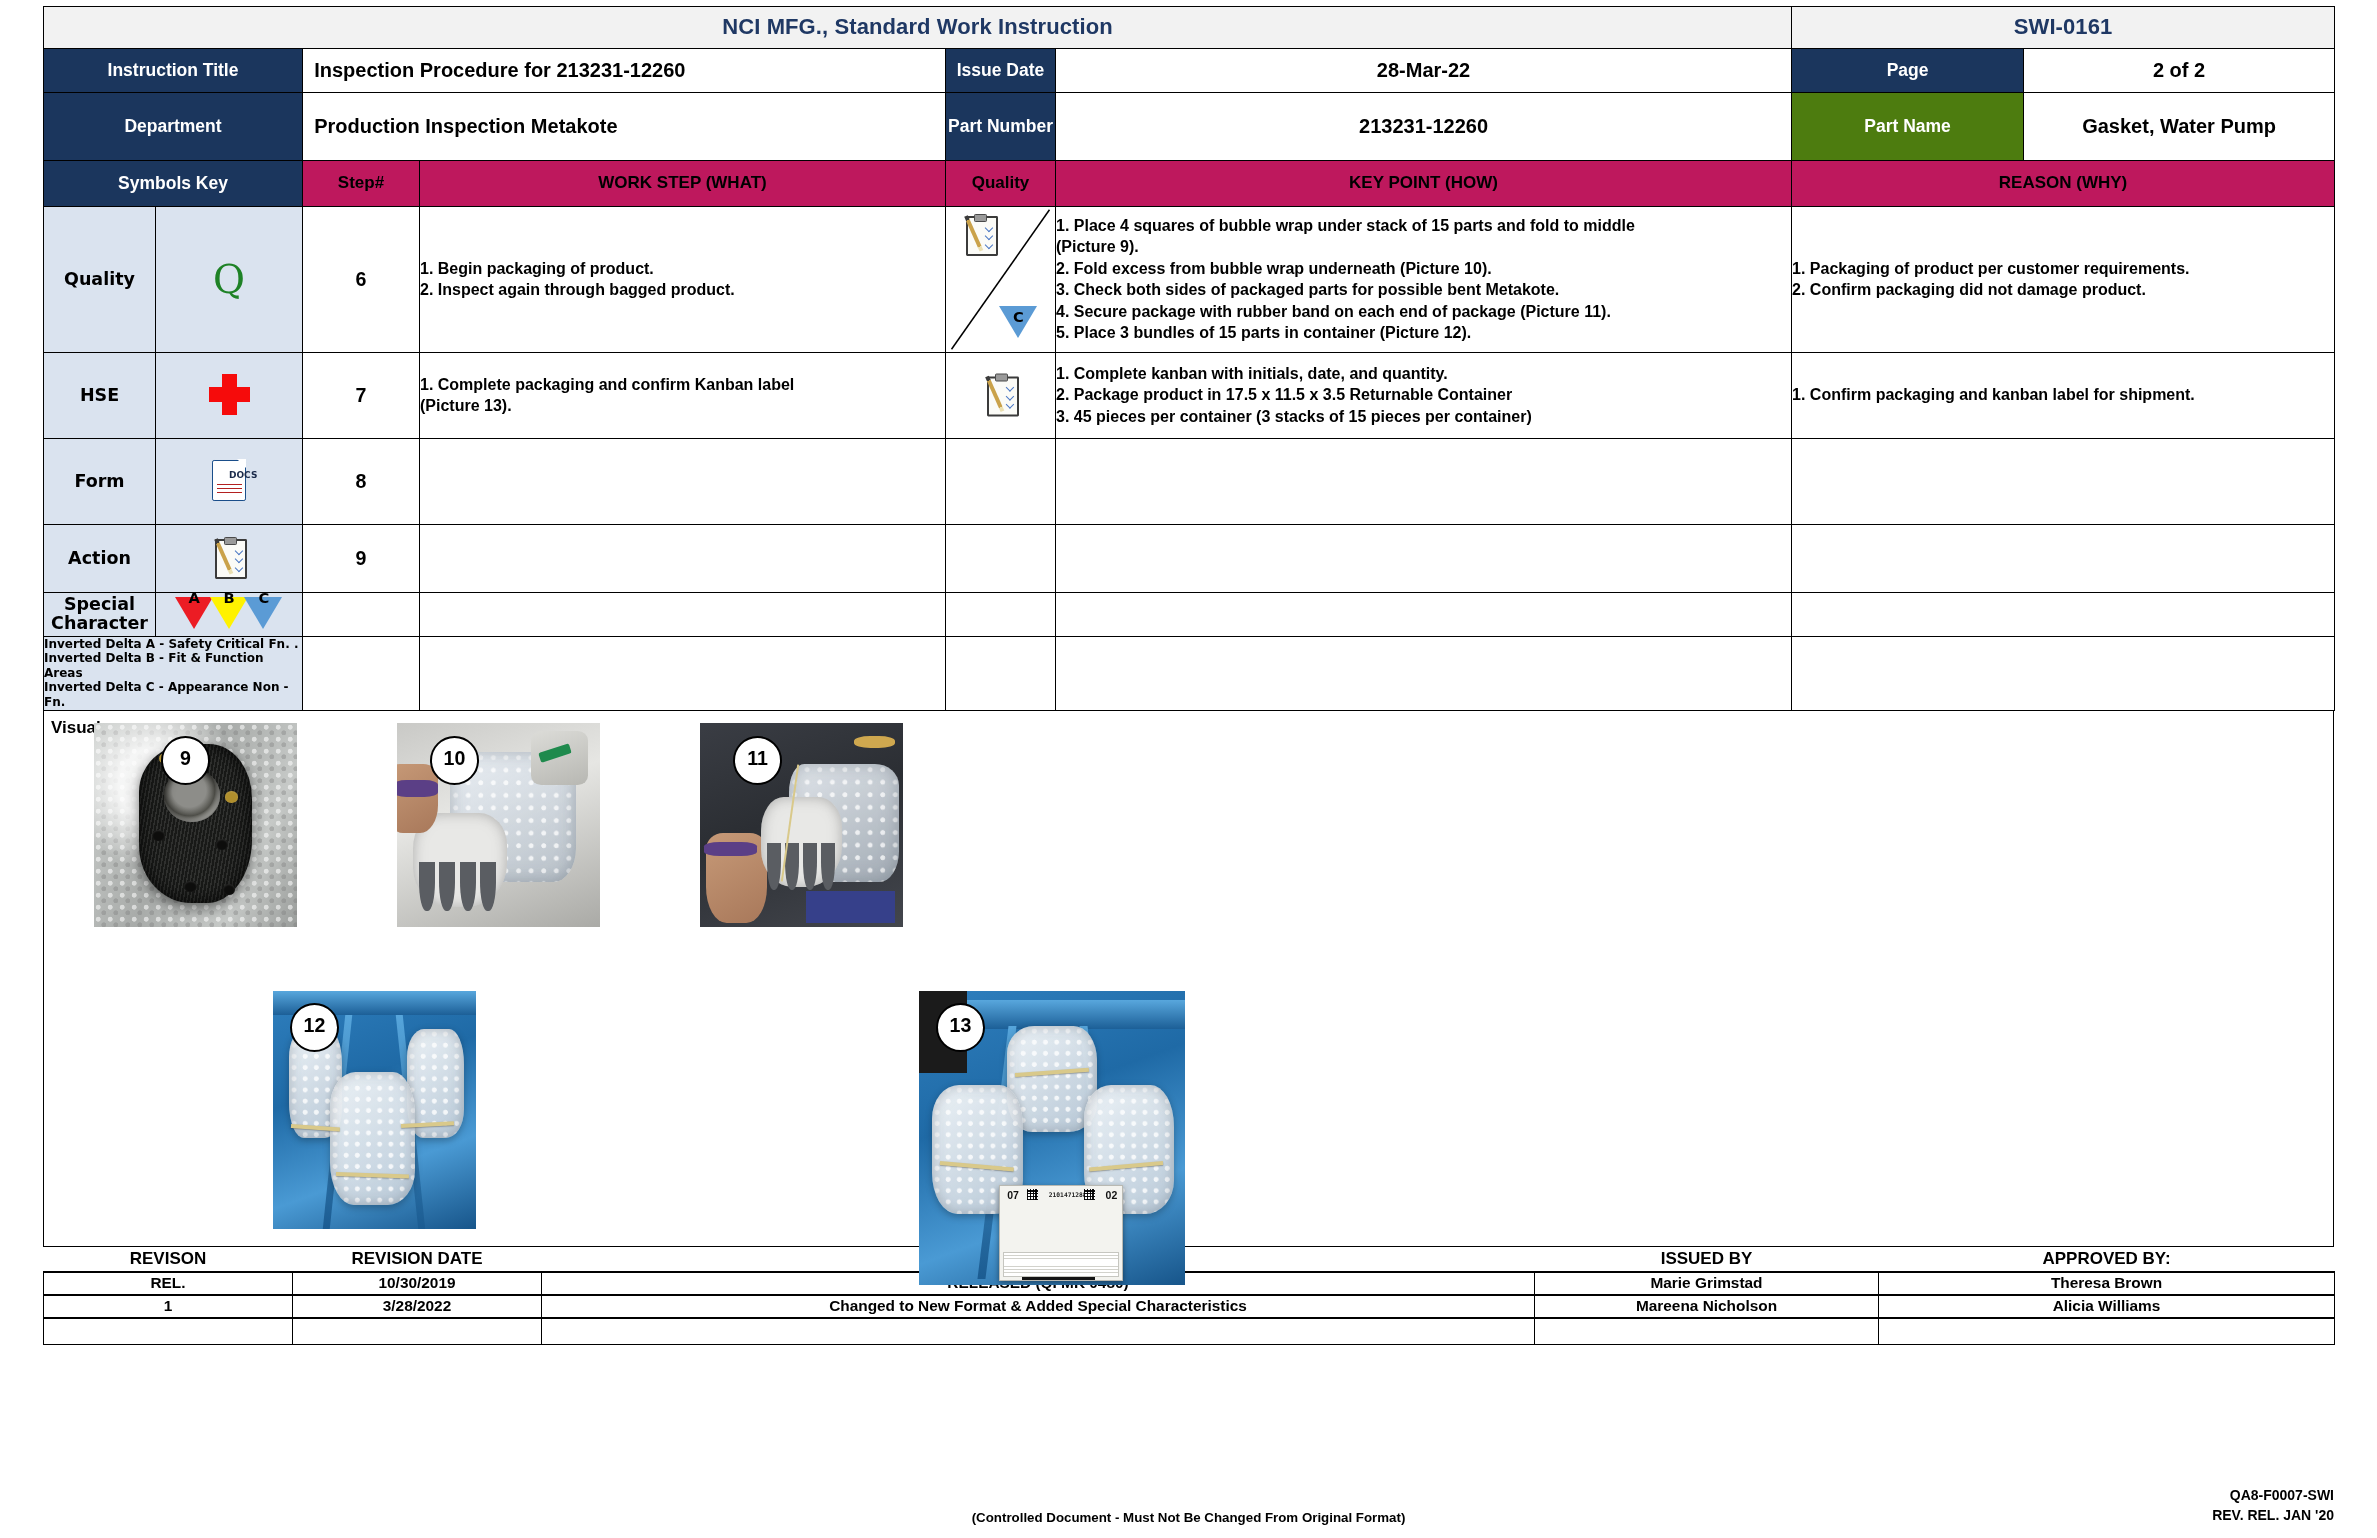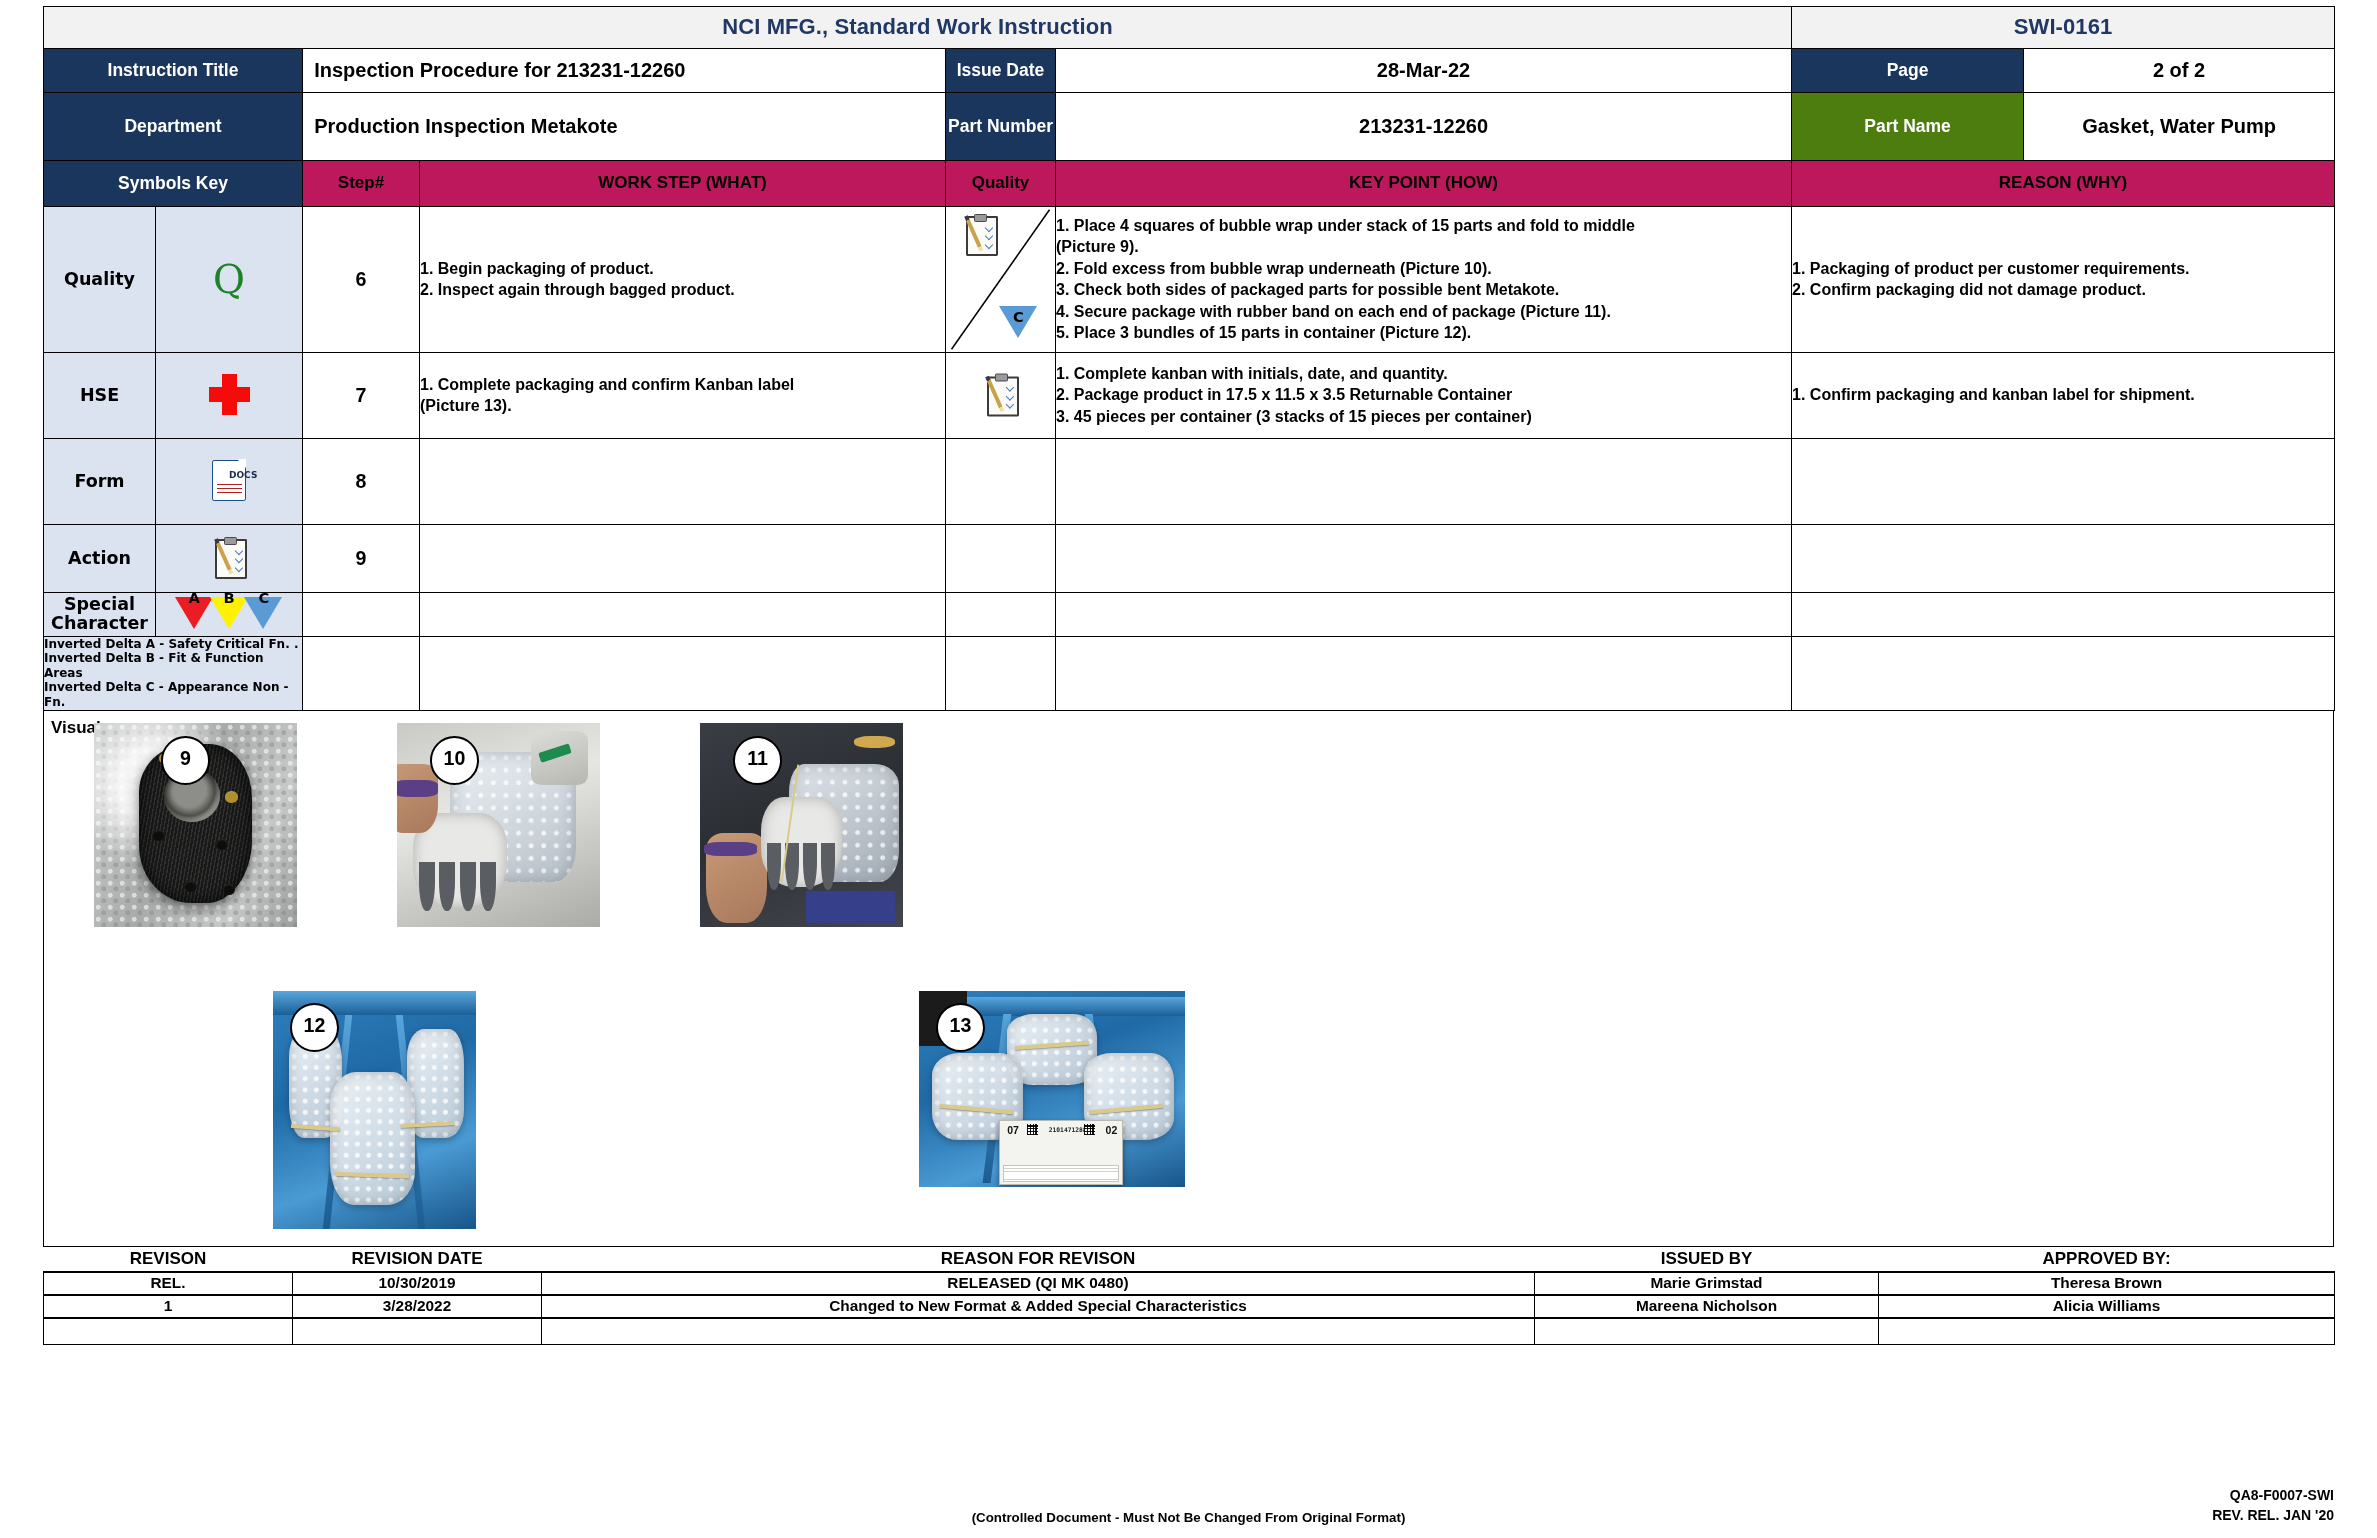--- a/index.html
+++ b/index.html
@@ -740,21 +740,21 @@
       </div>
       <div class="bundle" style="left:8%;top:16%;width:26%;height:46%"></div>
       <div class="bundle" style="right:6%;top:16%;width:28%;height:46%"></div>
       <div class="bundle" style="left:28%;top:34%;width:42%;height:56%"></div>
       <div class="band" style="left:9%;top:56%;width:24%;transform:rotate(4deg)"></div>
       <div class="band" style="left:63%;top:56%;width:26%;transform:rotate(-3deg)"></div>
       <div class="band" style="left:31%;top:76%;width:36%;transform:rotate(2deg)"></div>
     </div>
     <div class="badge" style="left:246px;top:292px">12</div>
 
-    <div class="photo" style="left:875px;top:280px;width:266px;height:196px">
+    <div class="photo" style="left:875px;top:280px;width:266px;height:294px">
       <div class="bin">
         <div class="rim" style="top:3%"></div>
         <div class="divider" style="left:28%;top:12%;width:8.4px;height:86%;transform:skewX(-7deg)"></div>
         <div class="divider" style="left:66%;top:12%;width:8.4px;height:86%;transform:skewX(7deg)"></div>
       </div>
       <div style="position:absolute;left:0;top:0;width:18%;height:28%;background:#1b1b1b"></div>
       <div class="bundle" style="left:33%;top:12%;width:34%;height:36%"></div>
       <div class="bundle" style="left:5%;top:32%;width:34%;height:44%"></div>
       <div class="bundle" style="right:4%;top:32%;width:34%;height:44%"></div>
       <div class="band" style="left:36%;top:28%;width:28%;transform:rotate(-4deg)"></div>

